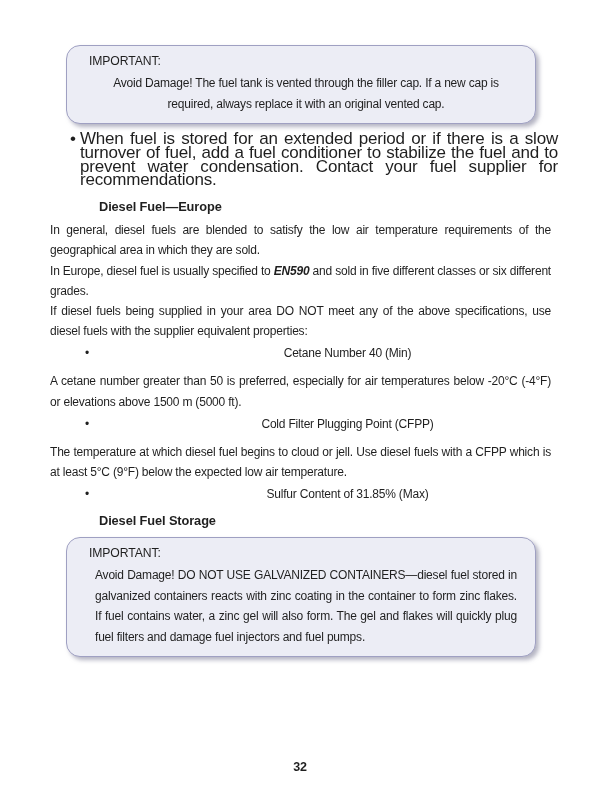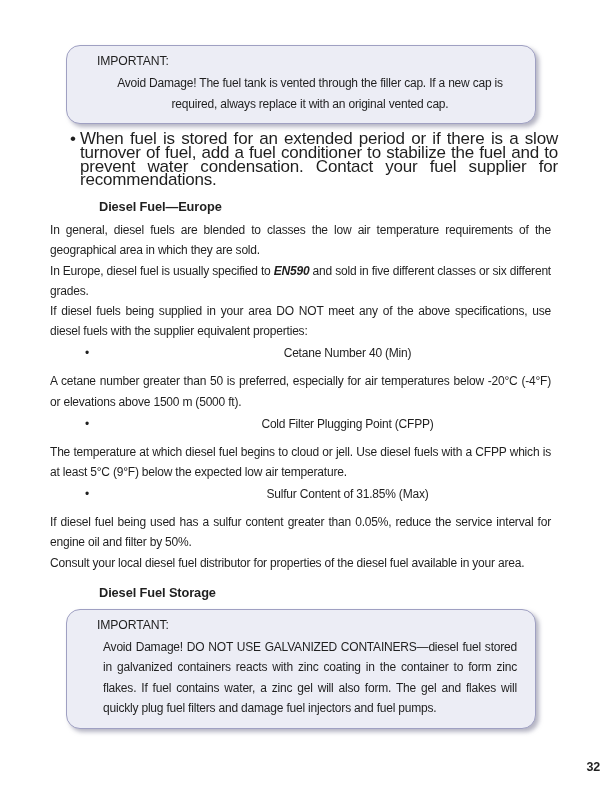--- a/index.html
+++ b/index.html
@@ -22,21 +22,21 @@
     box-sizing:border-box;
   }
   .callout{
     box-sizing:border-box;
     width:470px;
     margin-left:66px;
     background:var(--callout-bg);
     border:1px solid var(--callout-border);
     border-radius:14px;
     box-shadow:3px 3px 4px rgba(120,120,145,0.55);
-    padding:7px 18px 9px 30px;
+    padding:7px 18px 9px 22px;
   }
   .callout-1{margin-top:45px;}
   .callout-2{margin-top:9px;}
   .callout-label{
     font-size:12.2px;
     line-height:16px;
     letter-spacing:-0.1px;
   }
   .callout-body{
     margin:4px 0 0 6px;
@@ -84,63 +84,59 @@
   .sub-bullet::before{
     content:"\2022";
     position:absolute;
     left:0;top:0;
   }
   .note{margin-top:11px !important;}
   .page-number{
     position:absolute;
     top:760px;left:0;
     width:100%;
-    text-align:right;
+    text-align:center;
     font-weight:bold;
     font-size:12.5px;
   }
 </style>
 </head>
 <body>
 
 <div class="page">
 
   <div class="callout callout-1">
     <div class="callout-label">IMPORTANT:</div>
     <p class="callout-body">Avoid Damage! The fuel tank is vented through the filler cap. If a new cap is required, always replace it with an original vented cap.</p>
   </div>
 
   <div class="bullet-item">When fuel is stored for an extended period or if there is a slow turnover of fuel, add a fuel conditioner to stabilize the fuel and to prevent water condensation. Contact your fuel supplier for recommendations.</div>
 
   <h3 class="section-heading">Diesel Fuel—Europe</h3>
 
   <div class="para-block">
-    <p>In general, diesel fuels are blended to classes the low air temperature requirements of the geographical area in which they are sold.</p>
+    <p>In general, diesel fuels are blended to satisfy the low air temperature requirements of the geographical area in which they are sold.</p>
     <p><span>In Europe, diesel fuel is usually specified to </span><span class="standard-ref">EN590</span><span> and sold in five different classes or six different grades.</span></p>
     <p>If diesel fuels being supplied in your area DO NOT meet any of the above specifications, use diesel fuels with the supplier equivalent properties:</p>
   </div>
 
   <div class="sub-bullet">Cetane Number 40 (Min)</div>
 
   <div class="para-block">
     <p class="note">A cetane number greater than 50 is preferred, especially for air temperatures below -20°C (-4°F) or elevations above 1500 m (5000 ft).</p>
   </div>
 
   <div class="sub-bullet">Cold Filter Plugging Point (CFPP)</div>
 
   <div class="para-block">
     <p class="note">The temperature at which diesel fuel begins to cloud or jell. Use diesel fuels with a CFPP which is at least 5°C (9°F) below the expected low air temperature.</p>
   </div>
 
   <div class="sub-bullet">Sulfur Content of 31.85% (Max)</div>
 
-  <div class="para-block">
-    <p class="note">If diesel fuel being used has a sulfur content greater than 0.05%, reduce the service interval for engine oil and filter by 50%.</p>
-    <p>Consult your local diesel fuel distributor for properties of the diesel fuel available in your area.</p>
-  </div>
 
   <h3 class="section-heading heading-storage">Diesel Fuel Storage</h3>
 
   <div class="callout callout-2">
     <div class="callout-label">IMPORTANT:</div>
     <p class="callout-body">Avoid Damage! DO NOT USE GALVANIZED CONTAINERS—diesel fuel stored in galvanized containers reacts with zinc coating in the container to form zinc flakes. If fuel contains water, a zinc gel will also form. The gel and flakes will quickly plug fuel filters and damage fuel injectors and fuel pumps.</p>
   </div>
 
   <div class="page-number">32</div>
 

